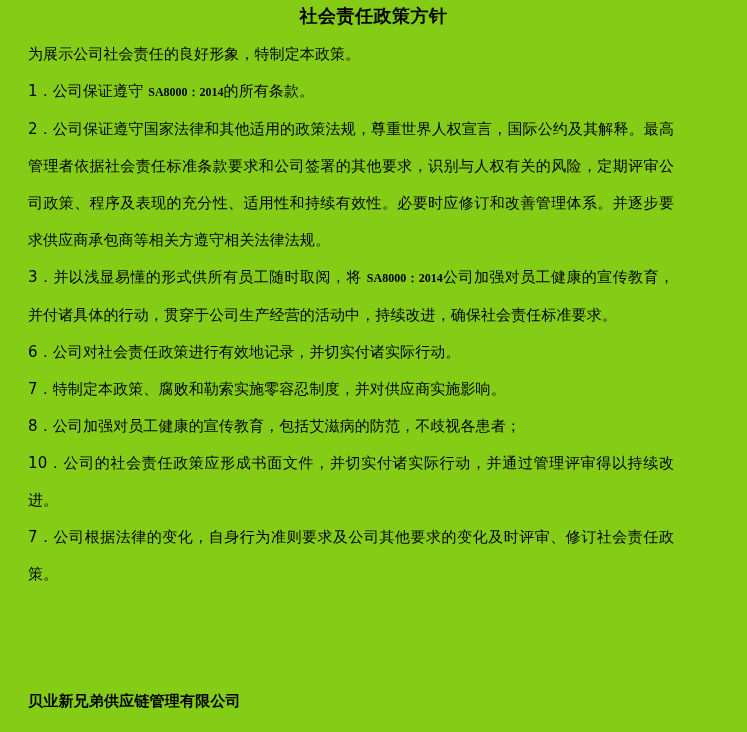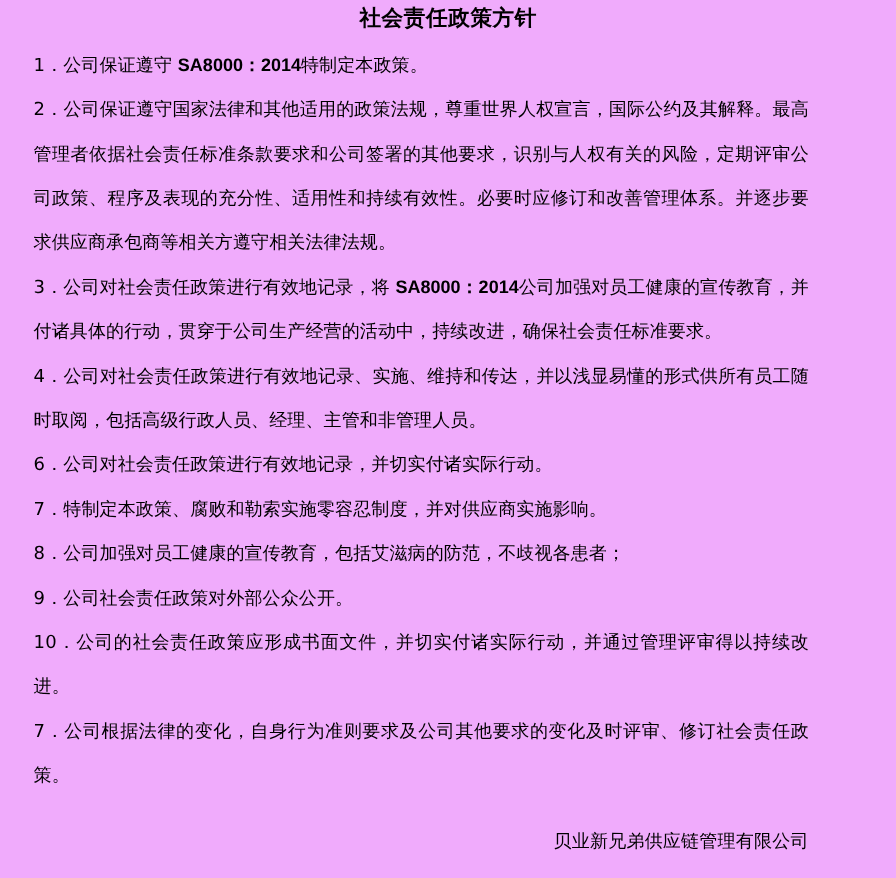--- a/index.html
+++ b/index.html
@@ -11,21 +11,21 @@
     width: 747px;
     height: 732px;
     overflow: hidden;
     font-family: "DejaVu Sans", "Liberation Sans", sans-serif;
     color: #000000;
   }
   #page {
     position: relative;
     width: 747px;
     height: 732px;
-    background: #f0abfc;
+    background: #84cc16;
     box-sizing: border-box;
   }
   .doc-title {
     position: absolute;
     top: 4px;
     left: 0;
     width: 747px;
     text-align: center;
     font-family: "DejaVu Serif", "Liberation Serif", serif;
     font-weight: bold;
@@ -43,78 +43,72 @@
     font-size: 15px;
     line-height: 37px;
     text-align: justify;
     text-justify: inter-ideograph;
     margin: 0;
     letter-spacing: 0.1px;
     word-break: break-all;
   }
   .para .std {
     font-weight: bold;
-    font-family: Liberation Sans, sans-serif;
-    font-size: 15px;
+    font-family: Liberation Serif, serif;
+    font-size: 12px;
     letter-spacing: 0;
   }
   .footer-company {
     position: absolute;
     top: 690px;
     left: 28px;
     width: 646px;
-    text-align: right;
     font-size: 15px;
-    font-weight: normal;
+    font-weight: bold;
     line-height: 22px;
     letter-spacing: 0.2px;
   }
 </style>
 </head>
 <body>
 
 <div id="page">
 
   <div class="doc-title">社会责任政策方针</div>
 
   <div class="body-block">
 
+    <p class="para">为展示公司社会责任的良好形象，特制定本政策。</p>
 
     <p class="para">
-      <span>1．</span><span>公司保证遵守 </span><span class="std">SA8000：2014</span><span>特制定本政策。</span>
+      <span>1．</span><span>公司保证遵守 </span><span class="std">SA8000：2014</span><span>的所有条款。</span>
     </p>
 
     <p class="para">
       <span>2．</span><span>公司保证遵守国家法律和其他适用的政策法规，尊重世界人权宣言，国际公约及其解释。最高管理者依据社会责任标准条款要求和公司签署的其他要求，识别与人权有关的风险，定期评审公司政策、程序及表现的充分性、适用性和持续有效性。必要时应修订和改善管理体系。并逐步要求供应商承包商等相关方遵守相关法律法规。</span>
     </p>
 
     <p class="para">
-      <span>3．</span><span>公司对社会责任政策进行有效地记录，将 </span><span class="std">SA8000：2014</span><span>公司加强对员工健康的宣传教育，并付诸具体的行动，贯穿于公司生产经营的活动中，持续改进，确保社会责任标准要求。</span>
+      <span>3．</span><span>并以浅显易懂的形式供所有员工随时取阅，将 </span><span class="std">SA8000：2014</span><span>公司加强对员工健康的宣传教育，并付诸具体的行动，贯穿于公司生产经营的活动中，持续改进，确保社会责任标准要求。</span>
     </p>
 
-    <p class="para">
-      <span>4．</span><span>公司对社会责任政策进行有效地记录、实施、维持和传达，并以浅显易懂的形式供所有员工随时取阅，包括高级行政人员、经理、主管和非管理人员。</span>
-    </p>
 
 
     <p class="para">
       <span>6．</span><span>公司对社会责任政策进行有效地记录，并切实付诸实际行动。</span>
     </p>
 
     <p class="para">
       <span>7．</span><span>特制定本政策、腐败和勒索实施零容忍制度，并对供应商实施影响。</span>
     </p>
 
     <p class="para">
       <span>8．</span><span>公司加强对员工健康的宣传教育，包括艾滋病的防范，不歧视各患者；</span>
     </p>
 
-    <p class="para">
-      <span>9．</span><span>公司社会责任政策对外部公众公开。</span>
-    </p>
 
     <p class="para">
       <span>10．</span><span>公司的社会责任政策应形成书面文件，并切实付诸实际行动，并通过管理评审得以持续改进。</span>
     </p>
 
     <p class="para">
       <span>7．</span><span>公司根据法律的变化，自身行为准则要求及公司其他要求的变化及时评审、修订社会责任政策。</span>
     </p>
 
   </div>

